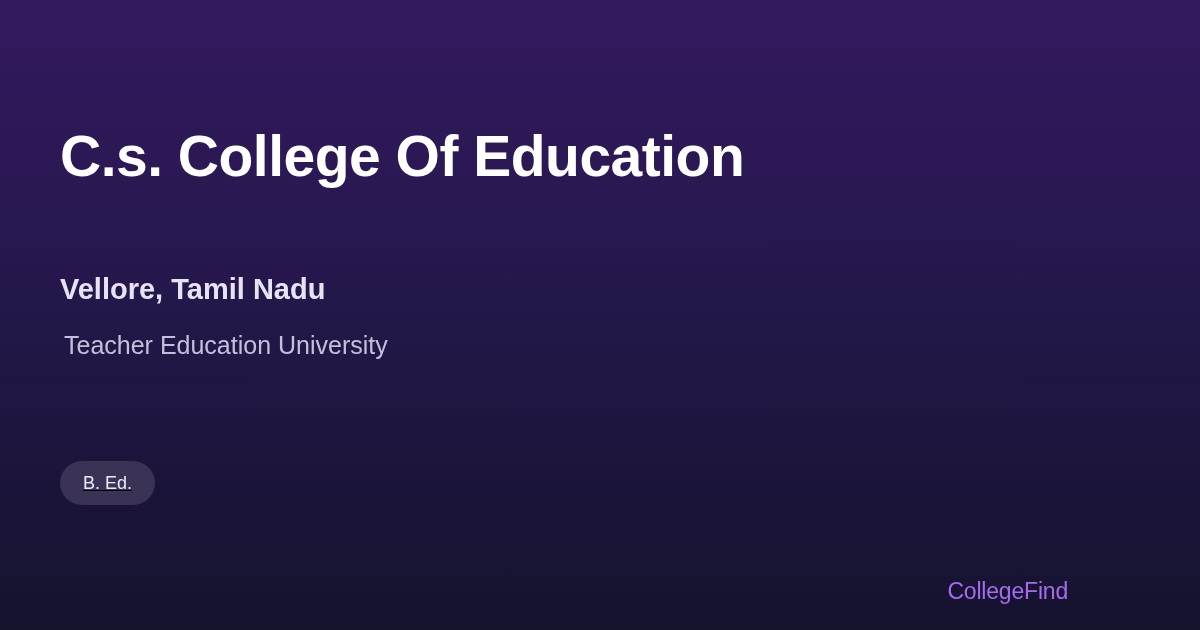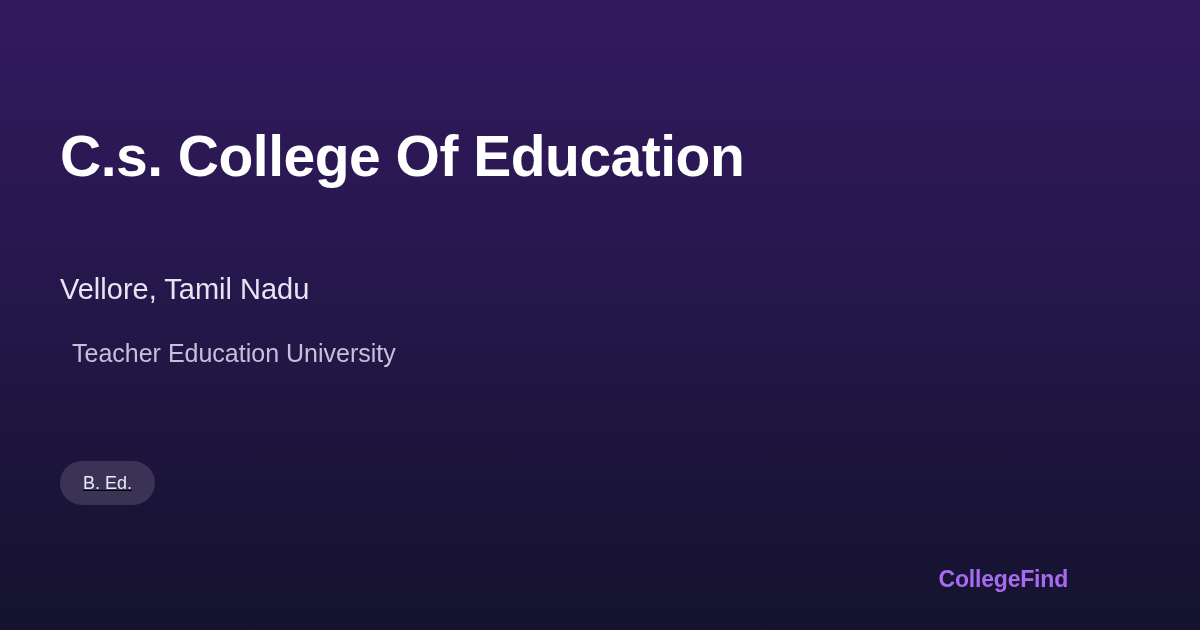--- a/index.html
+++ b/index.html
@@ -52,30 +52,30 @@
     white-space: nowrap;
   }
 
   .location {
     position: absolute;
     top: 272px;
     left: 0;
     margin: 0;
     font-size: 29px;
     line-height: 1.2;
-    font-weight: 400;
+    font-weight: 700;
     color: #e6e4f2;
     white-space: nowrap;
   }
 
   .category {
     position: absolute;
     top: 326px;
     left: 0;
-    margin: 12px;
+    margin: 4px;
     font-size: 25px;
     line-height: 1.2;
     font-weight: 400;
     color: #c3c1da;
     white-space: nowrap;
   }
 
   .badge-row {
     position: absolute;
     top: 461px;
@@ -99,24 +99,24 @@
     color: #eceaf6;
     font-size: 18px;
     font-weight: 400;
     line-height: 1;
     white-space: nowrap;
   }
 
   .brand {
     position: absolute;
     right: 132px;
-    top: 568px;
+    top: 580px;
     margin: 0;
     font-size: 23px;
-    font-weight: 700;
+    font-weight: 400;
     line-height: 1;
     letter-spacing: -0.2px;
     color: #a66bf0;
     white-space: nowrap;
   }
 </style>
 </head>
 <body>
 
 <div class="og-card">

